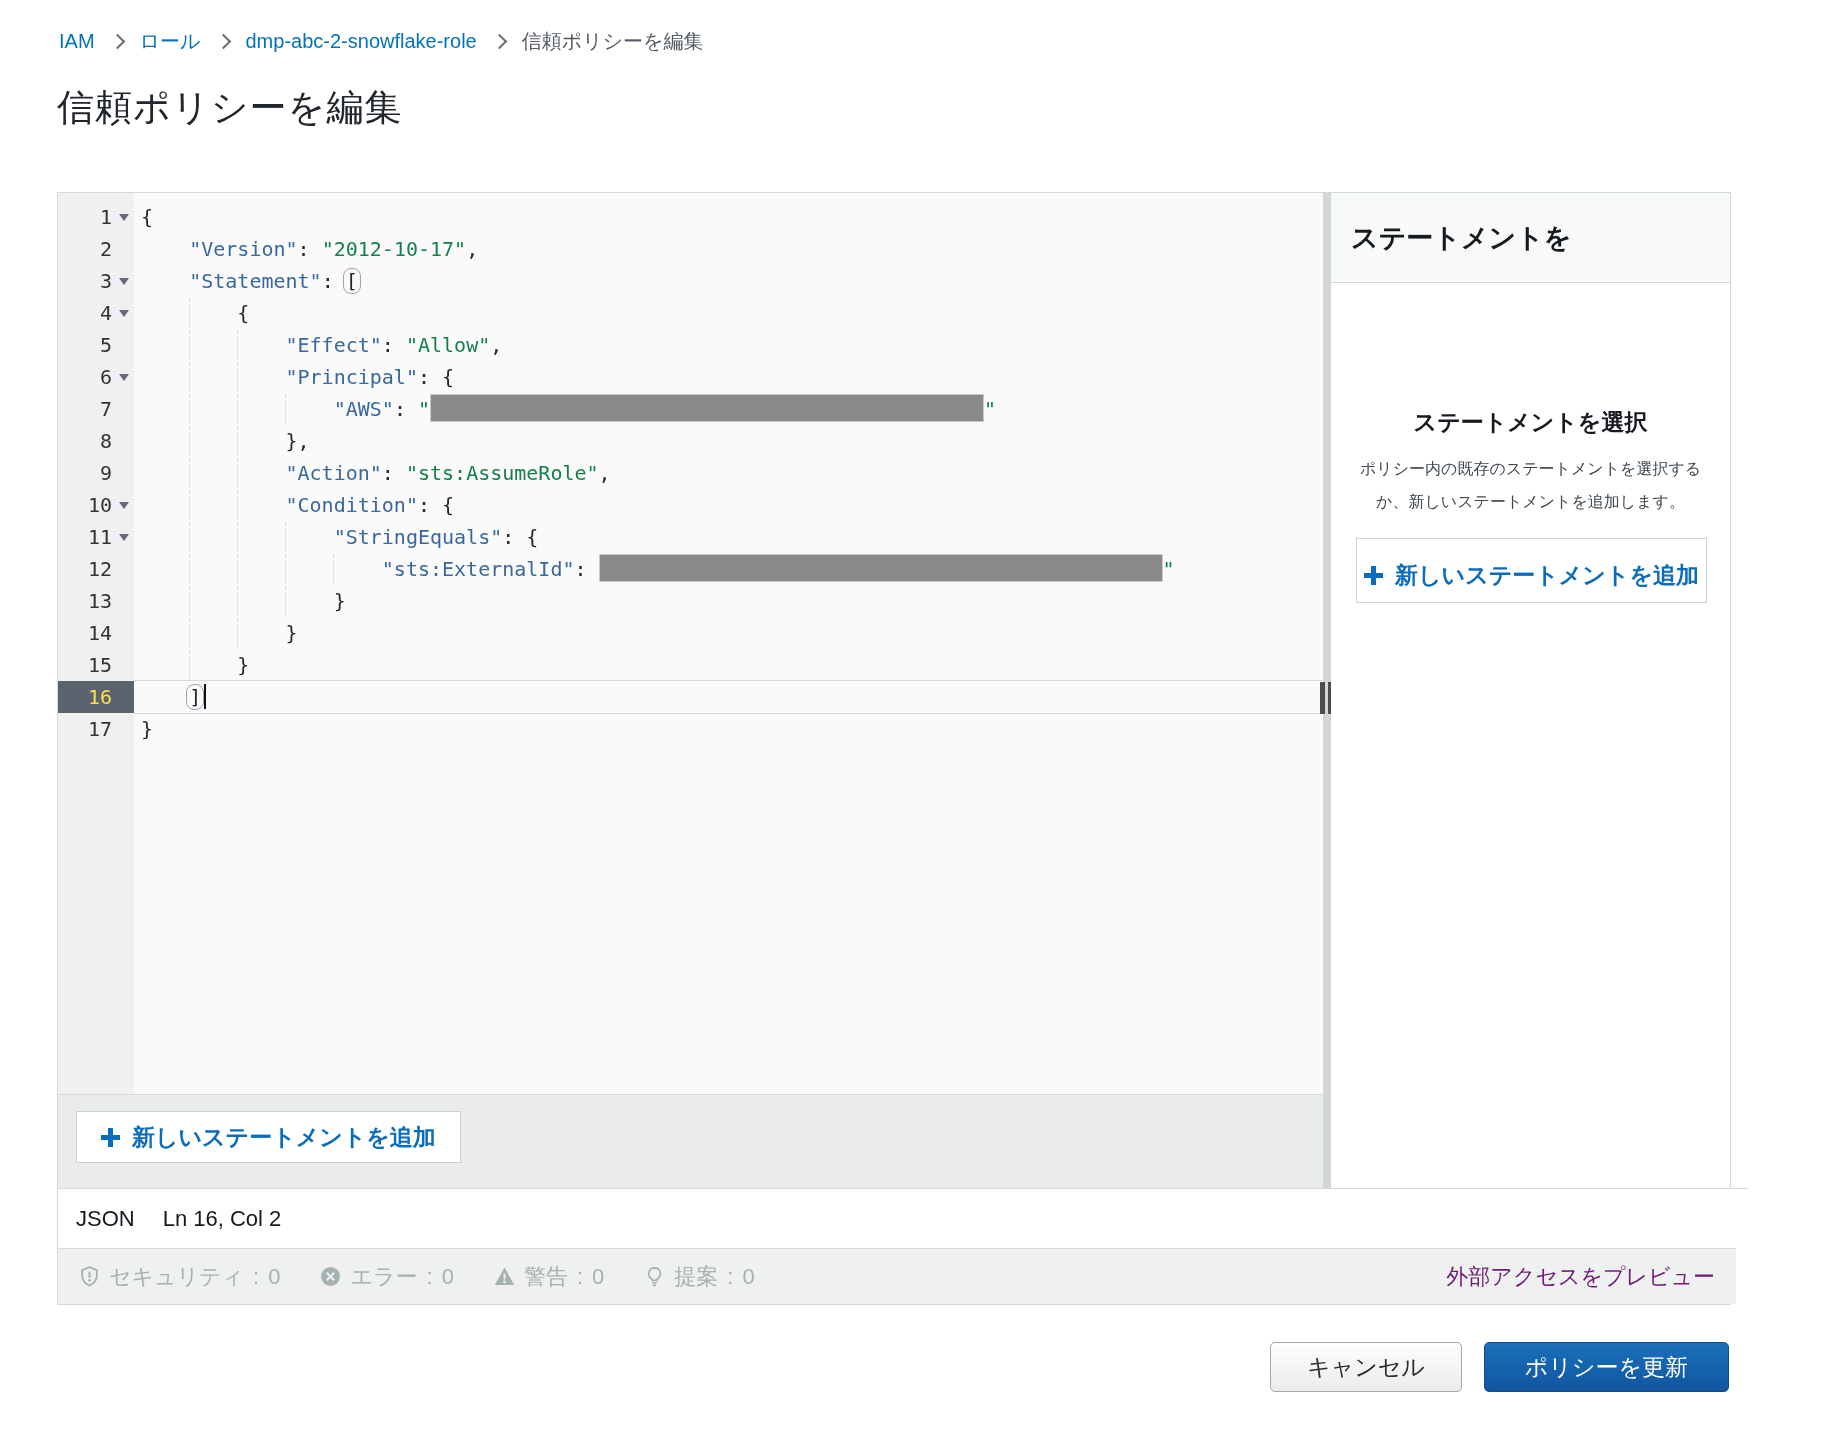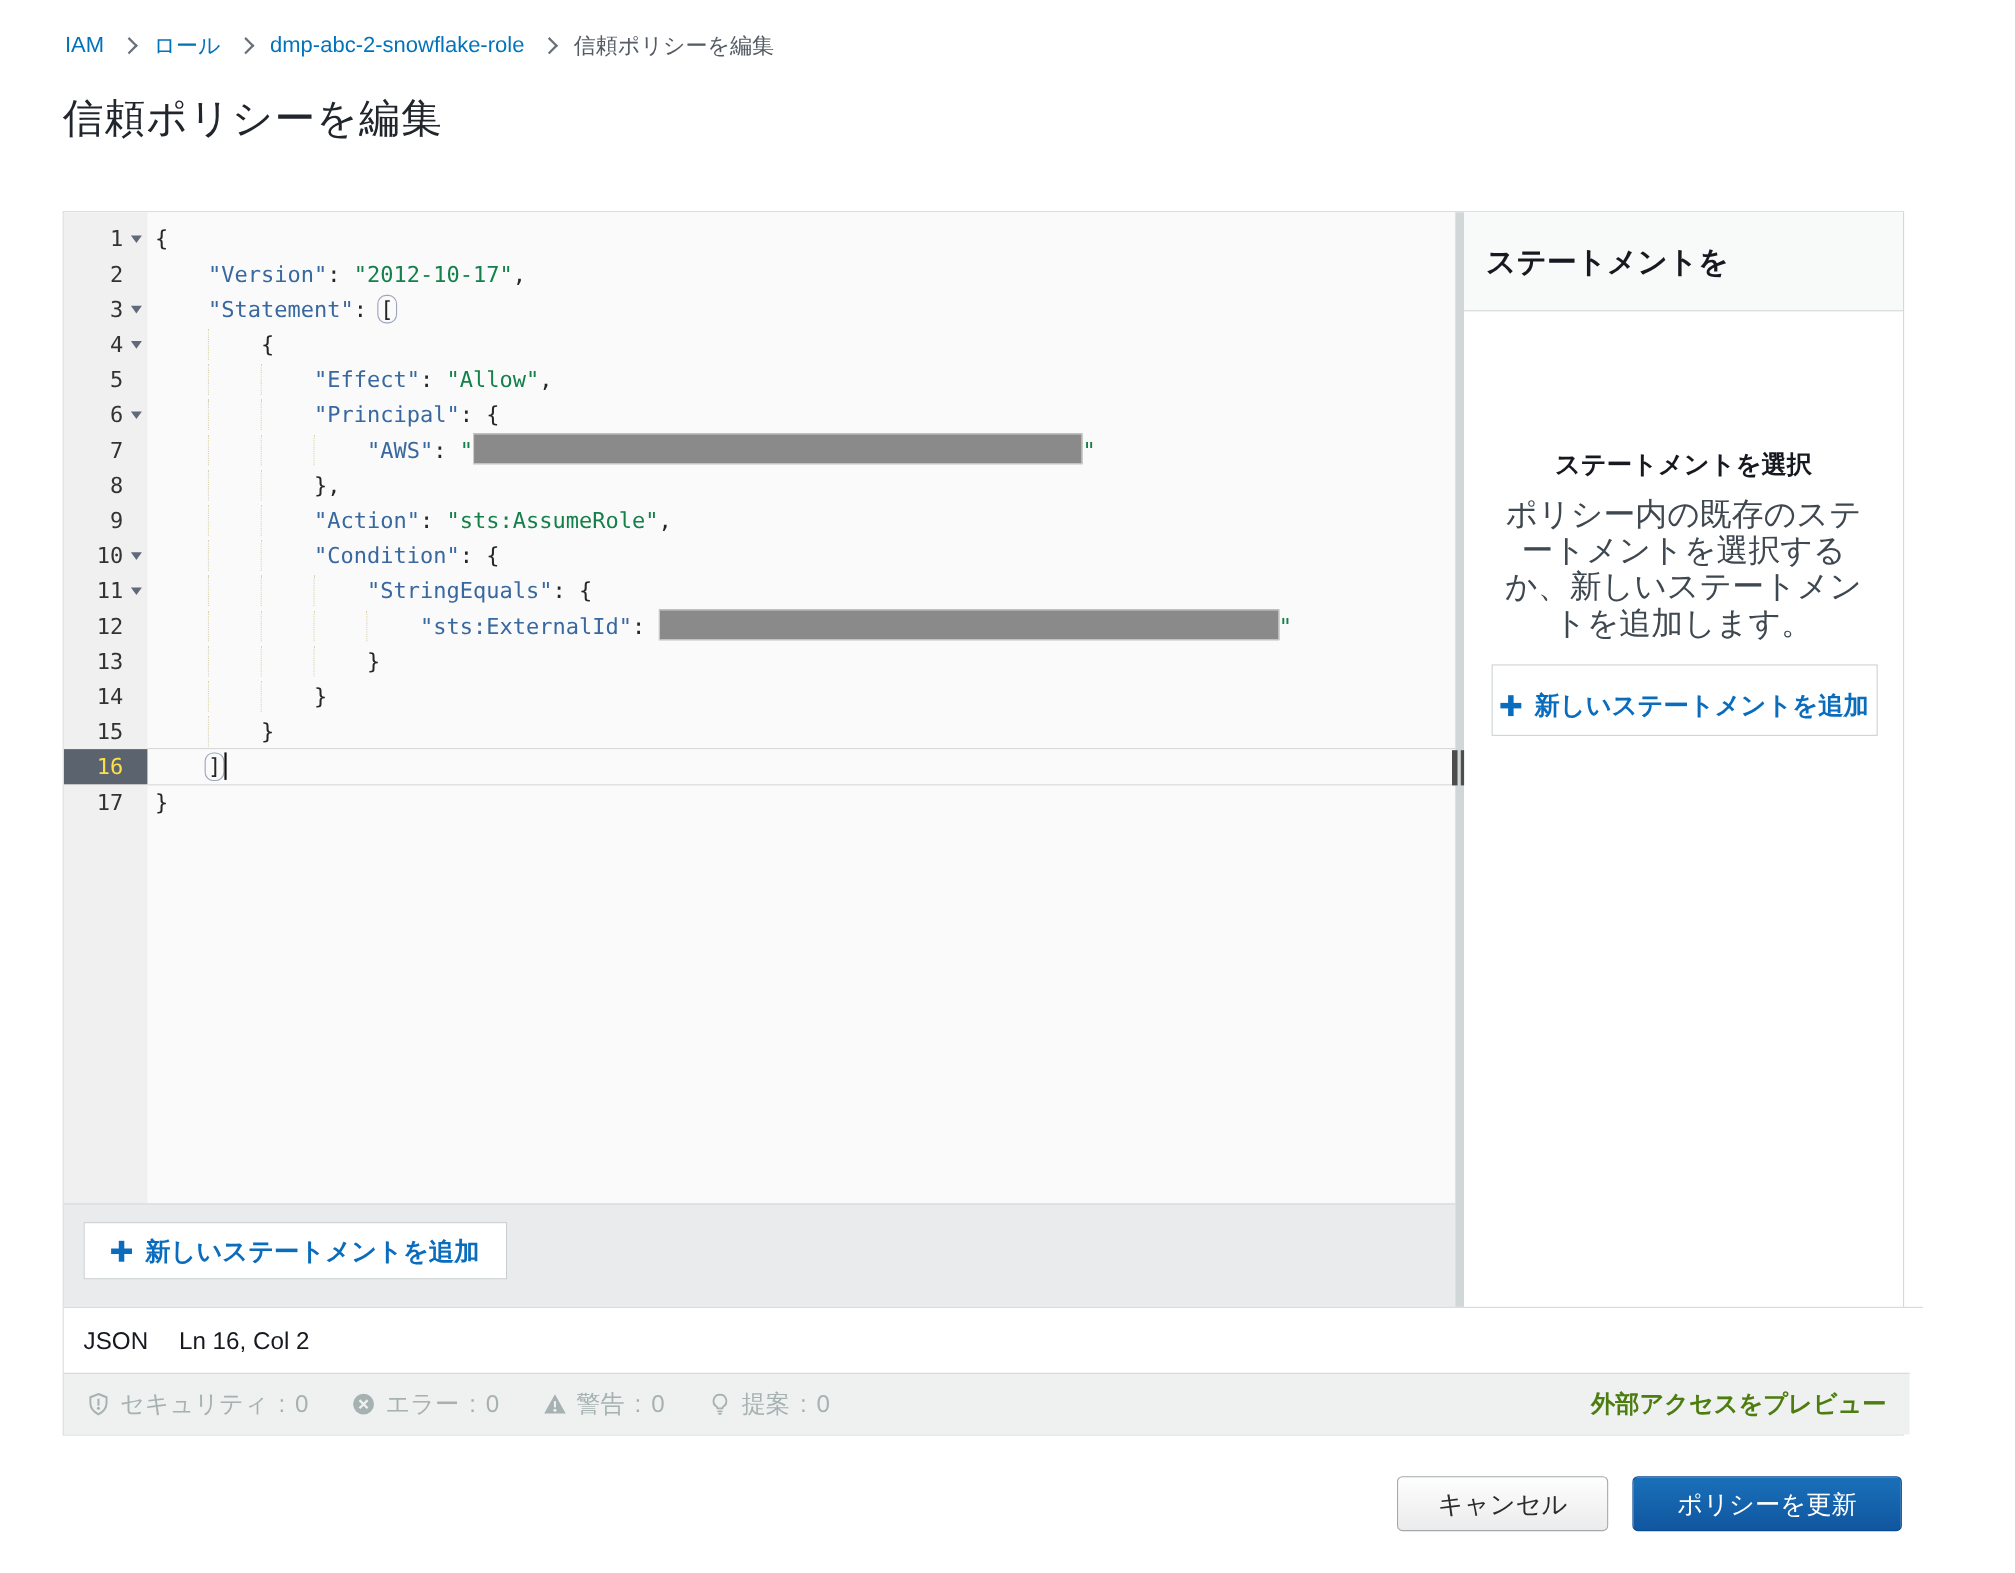--- a/index.html
+++ b/index.html
@@ -62,21 +62,21 @@
   .scrollmarks { position:absolute; left:1262px; top:489px; height:32px; display:flex; gap:3px; }
   .scrollmarks span { width:5px; height:100%; background:#4d4d4d; }
 
   
   .panel { position:absolute; left:1273px; top:0; width:399px; height:996px; background:#fff; }
   .panel-header { height:89px; background:#f8f9f9; border-bottom:1px solid #d5d9d9;
     display:flex; align-items:center; padding-left:20px; font-size:27px; font-weight:bold;
     color:#16191f; overflow:hidden; white-space:nowrap;text-align:right; }
   .panel-body { padding:0 25px; text-align:center; }
   .select-heading { margin-top:124px; font-size:23px; font-weight:bold; color:#16191f; }
-  .select-text { margin-top:14px; font-size:29px; line-height:33px; color:#3f4850; }
+  .select-text { margin-top:14px; font-size:16px; line-height:33px; color:#3f4850; }
   .panel-add-btn { margin-top:20px; width:100%; height:54px; overflow:hidden;
     background:#fff; border:1px solid #ccd3d3; color:#0a6cbd; font-weight:bold;
     font-size:23px; line-height:31px; padding-top:9px; cursor:pointer;
     font-family:"Liberation Sans", sans-serif; text-align:center; }
 
   .plus { position:relative; display:inline-block; width:19px; height:19px;
     vertical-align:-2px; margin-right:12px; }
   .plus::before { content:""; position:absolute; left:7px; top:0; width:5px; height:19px;
     background:currentColor; }
   .plus::after { content:""; position:absolute; left:0; top:7px; width:19px; height:5px;
@@ -84,21 +84,21 @@
 
   
   .statusbar { position:absolute; left:0; top:995px; width:1672px; height:59px;
     background:#fff; border-top:1px solid #d5d9d9; display:flex; align-items:center;
     padding-left:18px; gap:28px; font-size:22px; color:#16191f; }
   .issuebar { position:absolute; left:0; top:1055px; width:1636px; height:55px;
     background:#eff1f1; border-top:1px solid #d5d9d9; display:flex; align-items:center;
     padding:0 21px; gap:40px; font-size:22px; color:#a6b1b1; }
   .issue { display:flex; align-items:center; gap:9px; }
   .issue svg { display:block; }
-  .preview-link { margin-left:auto; color:#4d7c0f; font-weight:bold; cursor:pointer; }
+  .preview-link { margin-left:auto; color:#701a75; font-weight:normal; cursor:pointer; }
 
   
   .footer { position:absolute; left:57px; top:1342px; width:1672px; display:flex;
     justify-content:flex-end; gap:22px; }
   .btn { height:48px; border-radius:5px; font-size:23px; cursor:pointer;
     font-family:"Liberation Sans", sans-serif; }
   .btn-cancel { padding:0 36px; color:#2b2b2b; background:linear-gradient(#fefefe,#ebebeb);
     border:1px solid #a3a9ad;text-align:center; }
   .btn-primary { padding:0 40px; color:#fff; font-weight:normal;
     background:linear-gradient(#1a70ba,#10569f); border:1px solid #0b4d94; }

